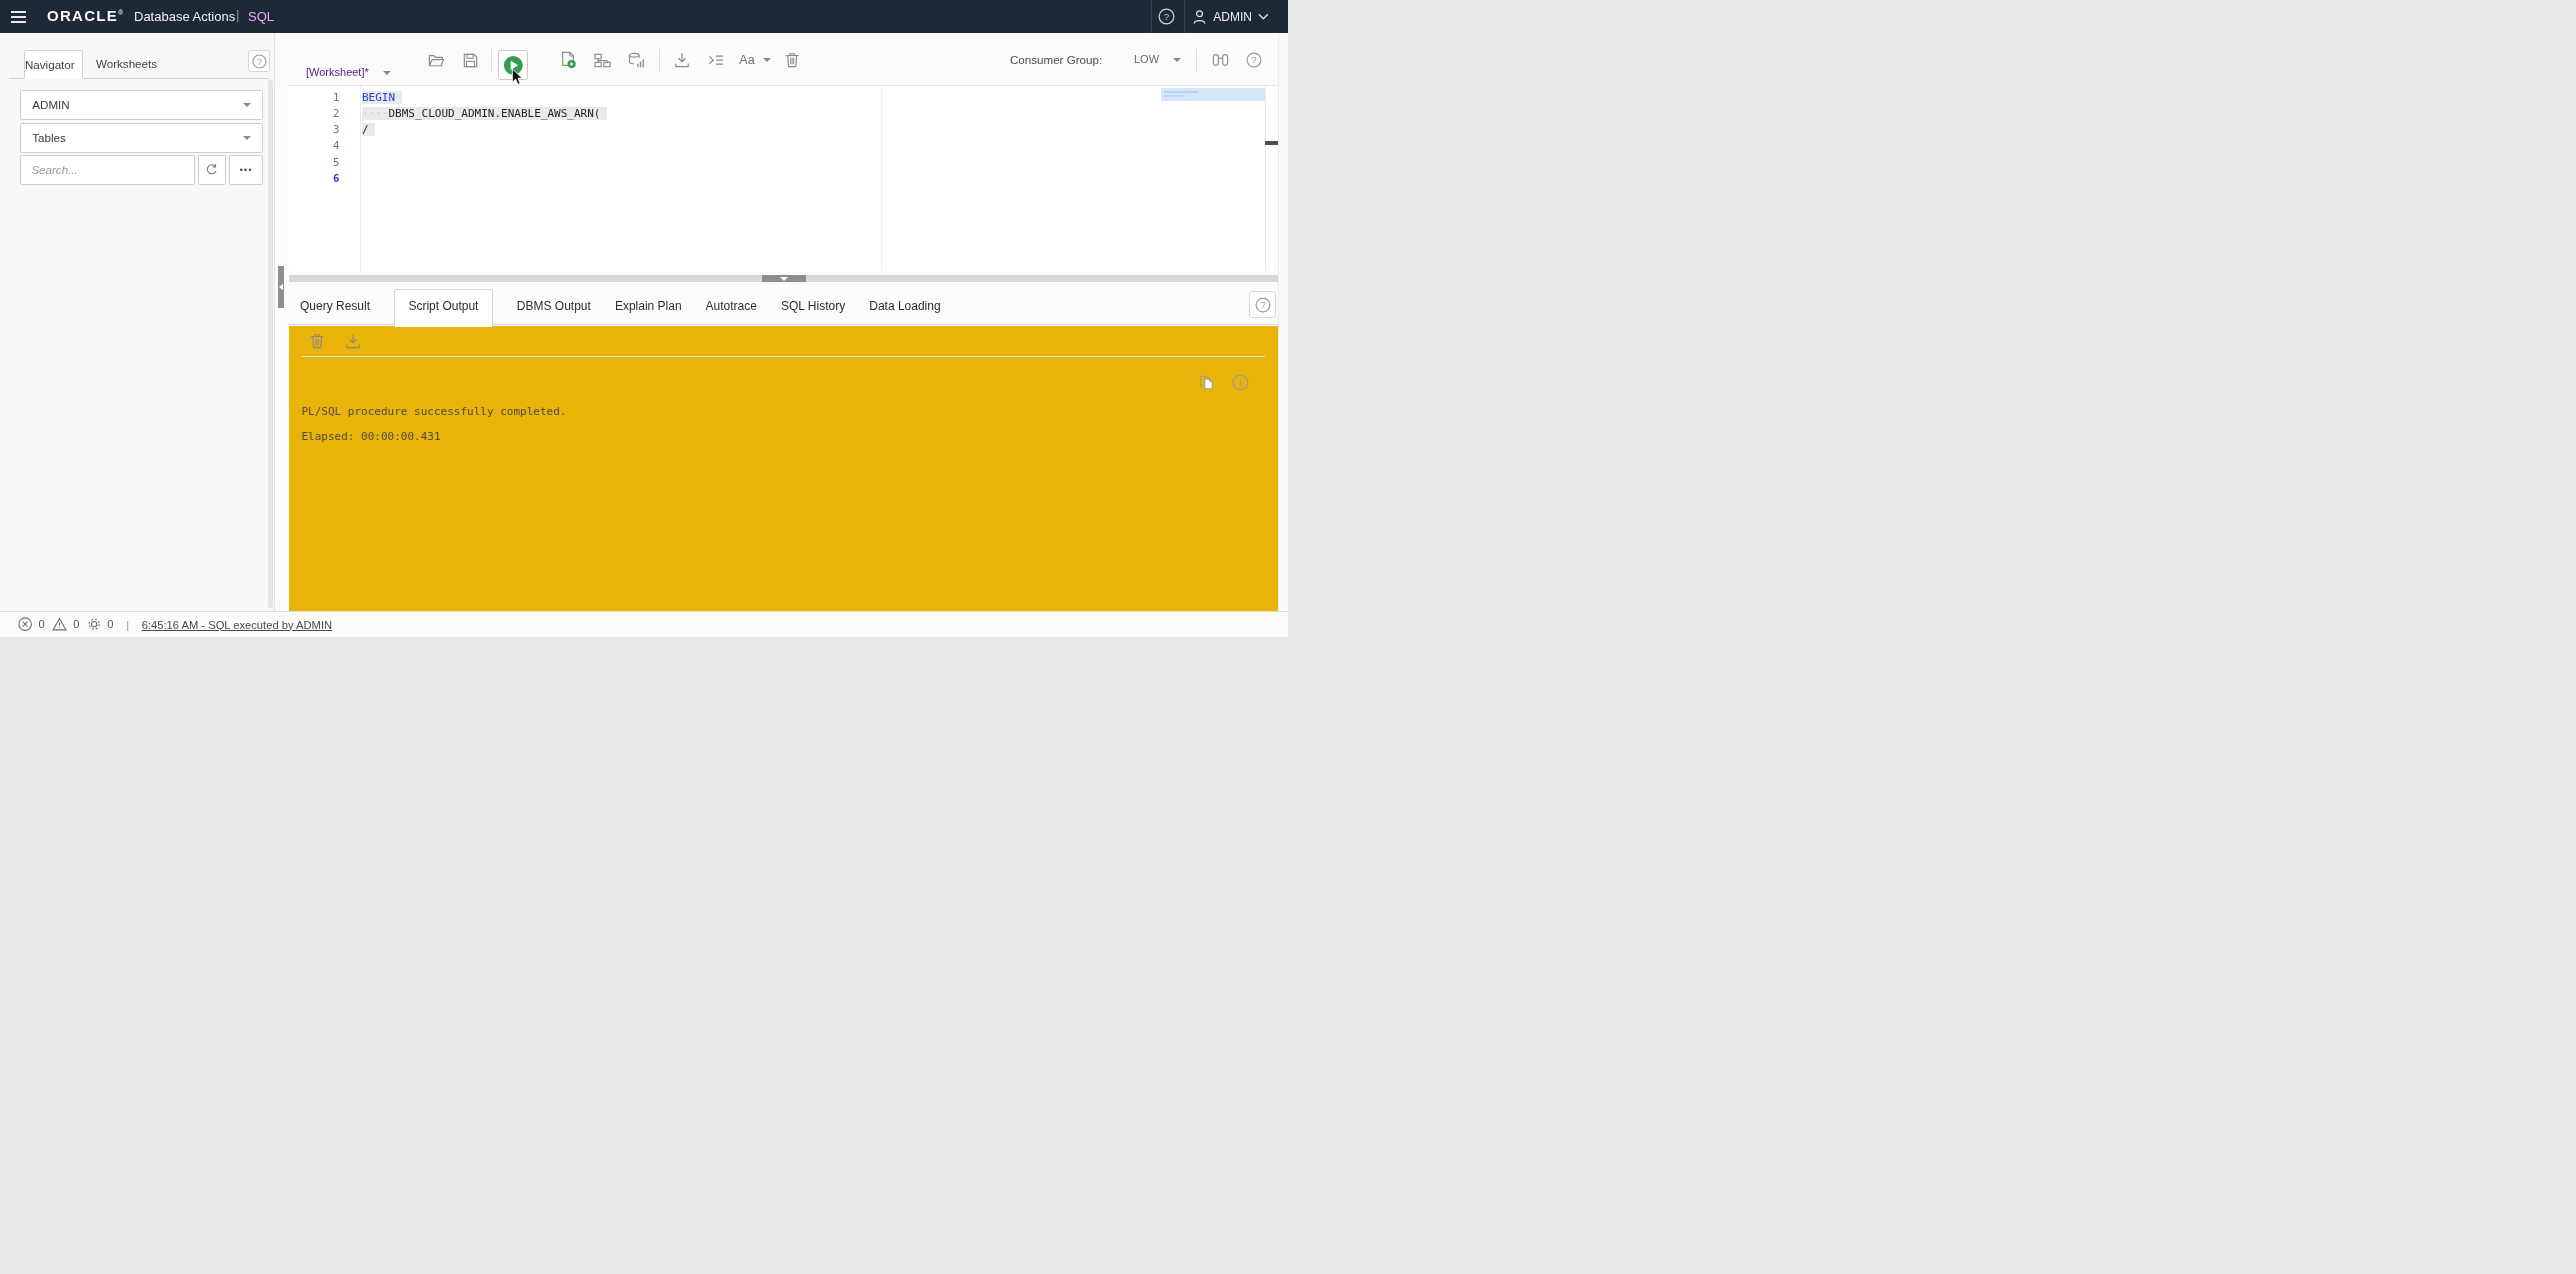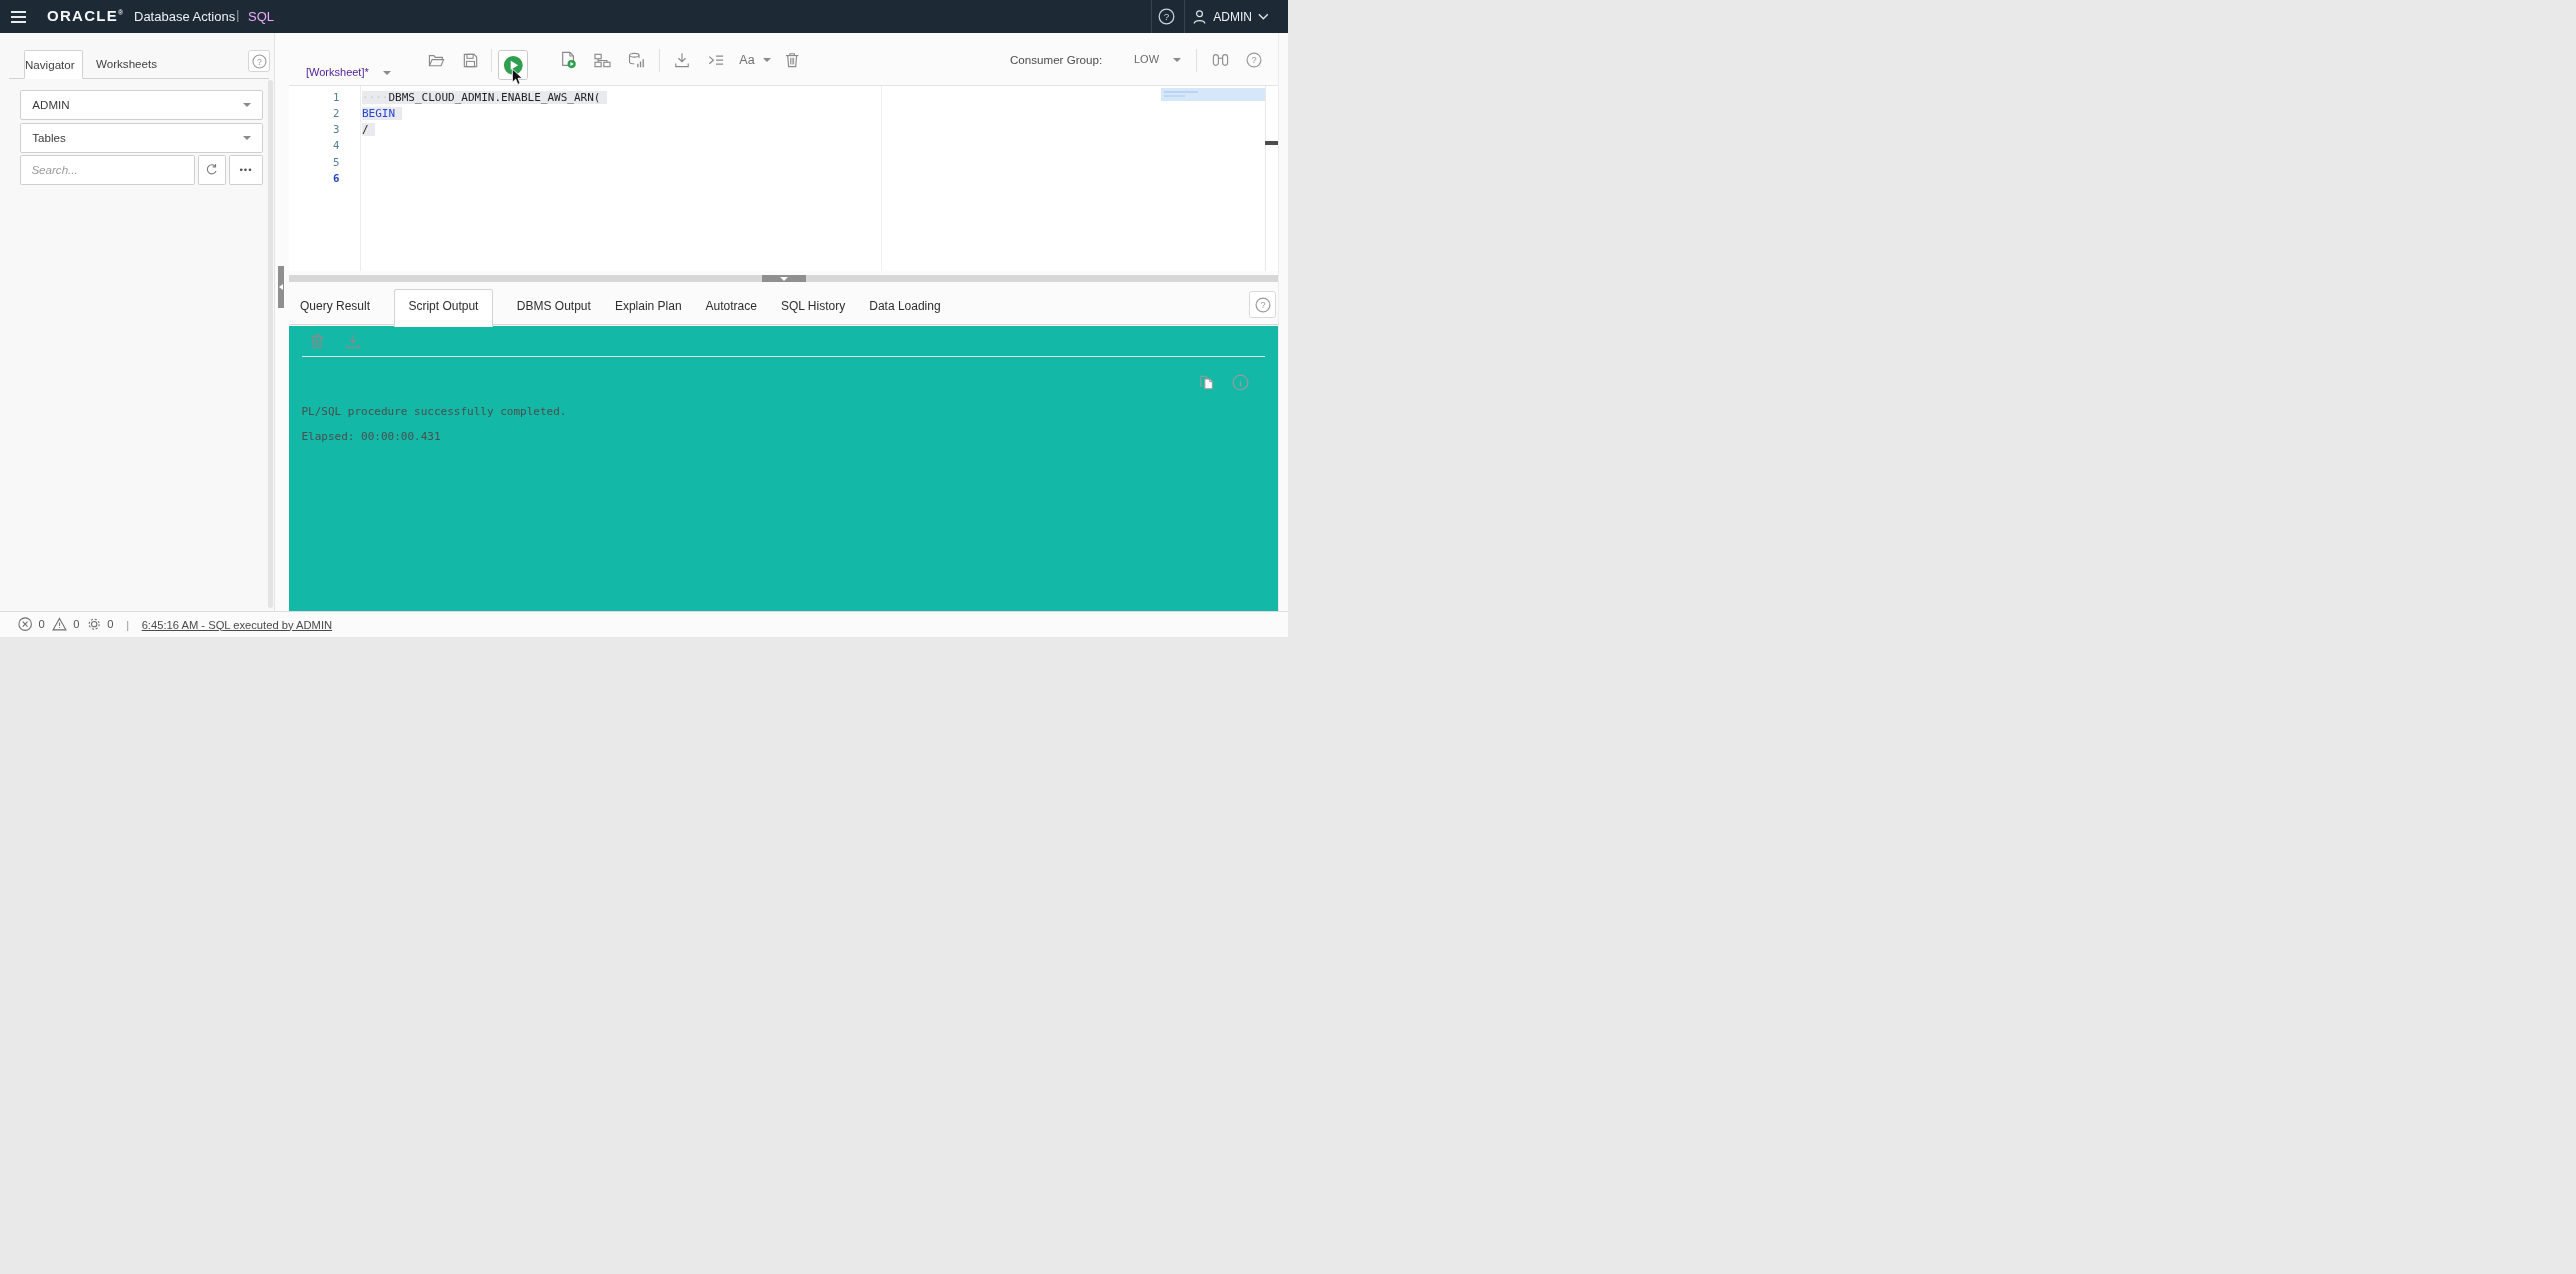--- a/index.html
+++ b/index.html
@@ -82,21 +82,21 @@
   .hsplit{position:absolute;left:289px;top:275px;width:989px;height:7.2px;background:#d7d7d7}
   .hsplit-handle{position:absolute;left:473px;top:0;width:44px;height:7.2px;background:#8f8f8f;display:flex;align-items:center;justify-content:center;cursor:pointer}
   .hsplit-handle .tri{width:0;height:0;border-left:4.5px solid transparent;border-right:4.5px solid transparent;border-top:4px solid #fff}
 
   
   .out-tabs-row{position:absolute;left:300px;top:289px;height:36px;display:flex;align-items:flex-end;gap:24px;z-index:2}
   .out-tabs-border{position:absolute;left:289px;top:324px;width:989px;height:0.9px;background:#d6d6d6}
   .out-tab{font-size:12px;color:#2e2e2e;padding-bottom:11.6px;cursor:pointer;white-space:nowrap}
   .out-tab.active{background:#fff;border:0.9px solid #d3d3d3;border-bottom:none;border-radius:2.7px 2.7px 0 0;padding:9px 13.4px 13.4px 13.4px;position:relative;top:1.8px;z-index:3}
   .out-help{position:absolute;left:1249px;top:291px;width:27px;height:27px;background:#fff;border:0.9px solid #d8d8d8;border-radius:2.7px;display:flex;align-items:center;justify-content:center;cursor:pointer}
-  .out-content{position:absolute;left:289px;top:326px;width:989px;height:370px;background:#14b8a6}
+  .out-content{position:absolute;left:289px;top:326px;width:989px;height:370px;background:#eab308}
   .oc-icon{position:absolute;top:6.3px;width:18px;height:18px;display:flex;align-items:center;justify-content:center;cursor:pointer}
   .oc-hr{position:absolute;left:12.5px;top:30px;width:963px;height:0.9px;background:#e3e3e3}
   .oc-right-icon{position:absolute;top:48px;width:17px;height:17px;display:flex;align-items:center;justify-content:center;cursor:pointer}
   .msgs{position:absolute;left:12.5px;top:73px}
   .msg{font-family:"DejaVu Sans Mono",monospace;font-size:11px;color:var(--mono_text);line-height:25px}
 
   
   .right-strip{position:absolute;left:1278px;top:33px;width:9.8px;height:578px;background:#fafafa;border-left:0.9px solid #ececec}
 
   
@@ -284,22 +284,22 @@
   <div class="editor-bg"></div>
   <div class="ed-gutter" id="ed-gutter">
       <div class="ln">1</div>
       <div class="ln">2</div>
       <div class="ln">3</div>
       <div class="ln">4</div>
       <div class="ln">5</div>
       <div class="ln ln-act">6</div>
     </div>
   <div class="ed-code" id="ed-code">
+      <div class="cl"><span class="csel"><span class="tok-kw">BEGIN</span></span></div>
       <div class="cl"><span class="csel"><span class="tok-ws">····</span><span class="tok-pl">DBMS_CLOUD_ADMIN.ENABLE_AWS_ARN(</span></span></div>
-      <div class="cl"><span class="csel"><span class="tok-kw">BEGIN</span></span></div>
       <div class="cl"><span class="csel"><span class="tok-pl">/</span></span></div>
       <div class="cl"><span></span></div>
     </div>
   <div class="col-ruler"></div>
   <div class="minimap-sel">
     <div class="mm-dash1"></div>
     <div class="mm-dash2"></div>
   </div>
   <div class="ed-rborder"></div>
   <div class="ed-thumb"></div>

